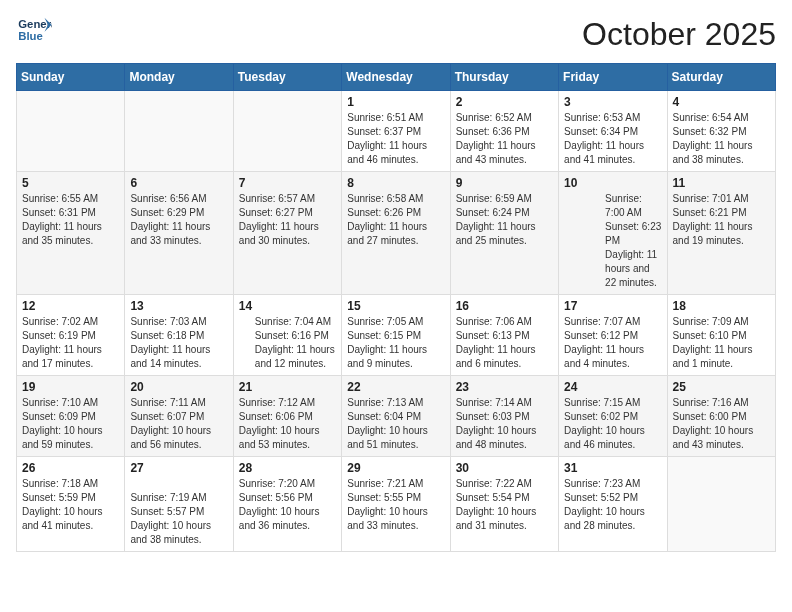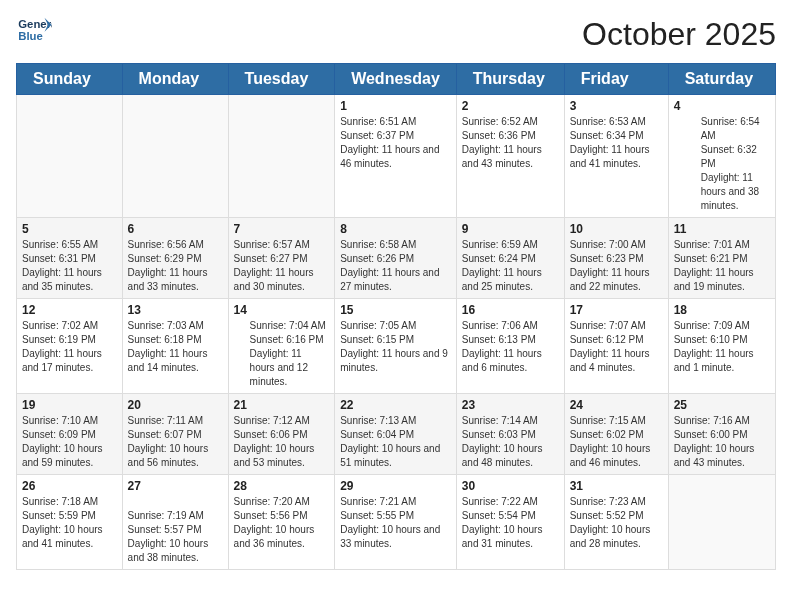--- a/index.html
+++ b/index.html
@@ -39,23 +39,23 @@
       color: #555;
     }
     .calendar {
       width: 100%;
       border-collapse: collapse;
       border: 1px solid #ccc;
     }
     .calendar th {
       background: #2e6da4;
       color: #fff;
-      font-size: 16px;
+      font-size: 12px;
       font-weight: bold;
-      padding: 6px 16px;
+      padding: 6px 4px;
       text-align: left;
       border: 1px solid #2560a0;
     }
     .calendar td {
       vertical-align: top;
       border: 1px solid #ddd;
       padding: 4px 5px;
       width: calc(100% / 7);
       min-height: 80px;
       font-size: 10px;
@@ -127,21 +127,21 @@
 Daylight: 11 hours and 43 minutes.</div>
         </td>
         <td>
           <span class="day-number">3</span>
           <div class="day-info" style="white-space: pre-line;">Sunrise: 6:53 AM
 Sunset: 6:34 PM
 Daylight: 11 hours and 41 minutes.</div>
         </td>
         <td>
           <span class="day-number">4</span>
-          <div class="day-info" style="white-space: pre-line; margin-left: 27px;">Sunrise: 6:54 AM
+          <div class="day-info" style="white-space: pre-line;">Sunrise: 6:54 AM
 Sunset: 6:32 PM
 Daylight: 11 hours and 38 minutes.</div>
         </td>
       </tr>
       <tr class="row-shaded">
         <td>
           <span class="day-number">5</span>
           <div class="day-info" style="white-space: pre-line;">Sunrise: 6:55 AM
 Sunset: 6:31 PM
 Daylight: 11 hours and 35 minutes.</div>
@@ -165,21 +165,21 @@
 Daylight: 11 hours and 27 minutes.</div>
         </td>
         <td>
           <span class="day-number">9</span>
           <div class="day-info" style="white-space: pre-line;">Sunrise: 6:59 AM
 Sunset: 6:24 PM
 Daylight: 11 hours and 25 minutes.</div>
         </td>
         <td>
           <span class="day-number">10</span>
-          <div class="day-info" style="white-space: pre-line;">Sunrise: 7:00 AM
+          <div class="day-info" style="white-space: pre-line; margin-left: 41px;">Sunrise: 7:00 AM
 Sunset: 6:23 PM
 Daylight: 11 hours and 22 minutes.</div>
         </td>
         <td>
           <span class="day-number">11</span>
           <div class="day-info" style="white-space: pre-line;">Sunrise: 7:01 AM
 Sunset: 6:21 PM
 Daylight: 11 hours and 19 minutes.</div>
         </td>
       </tr>

